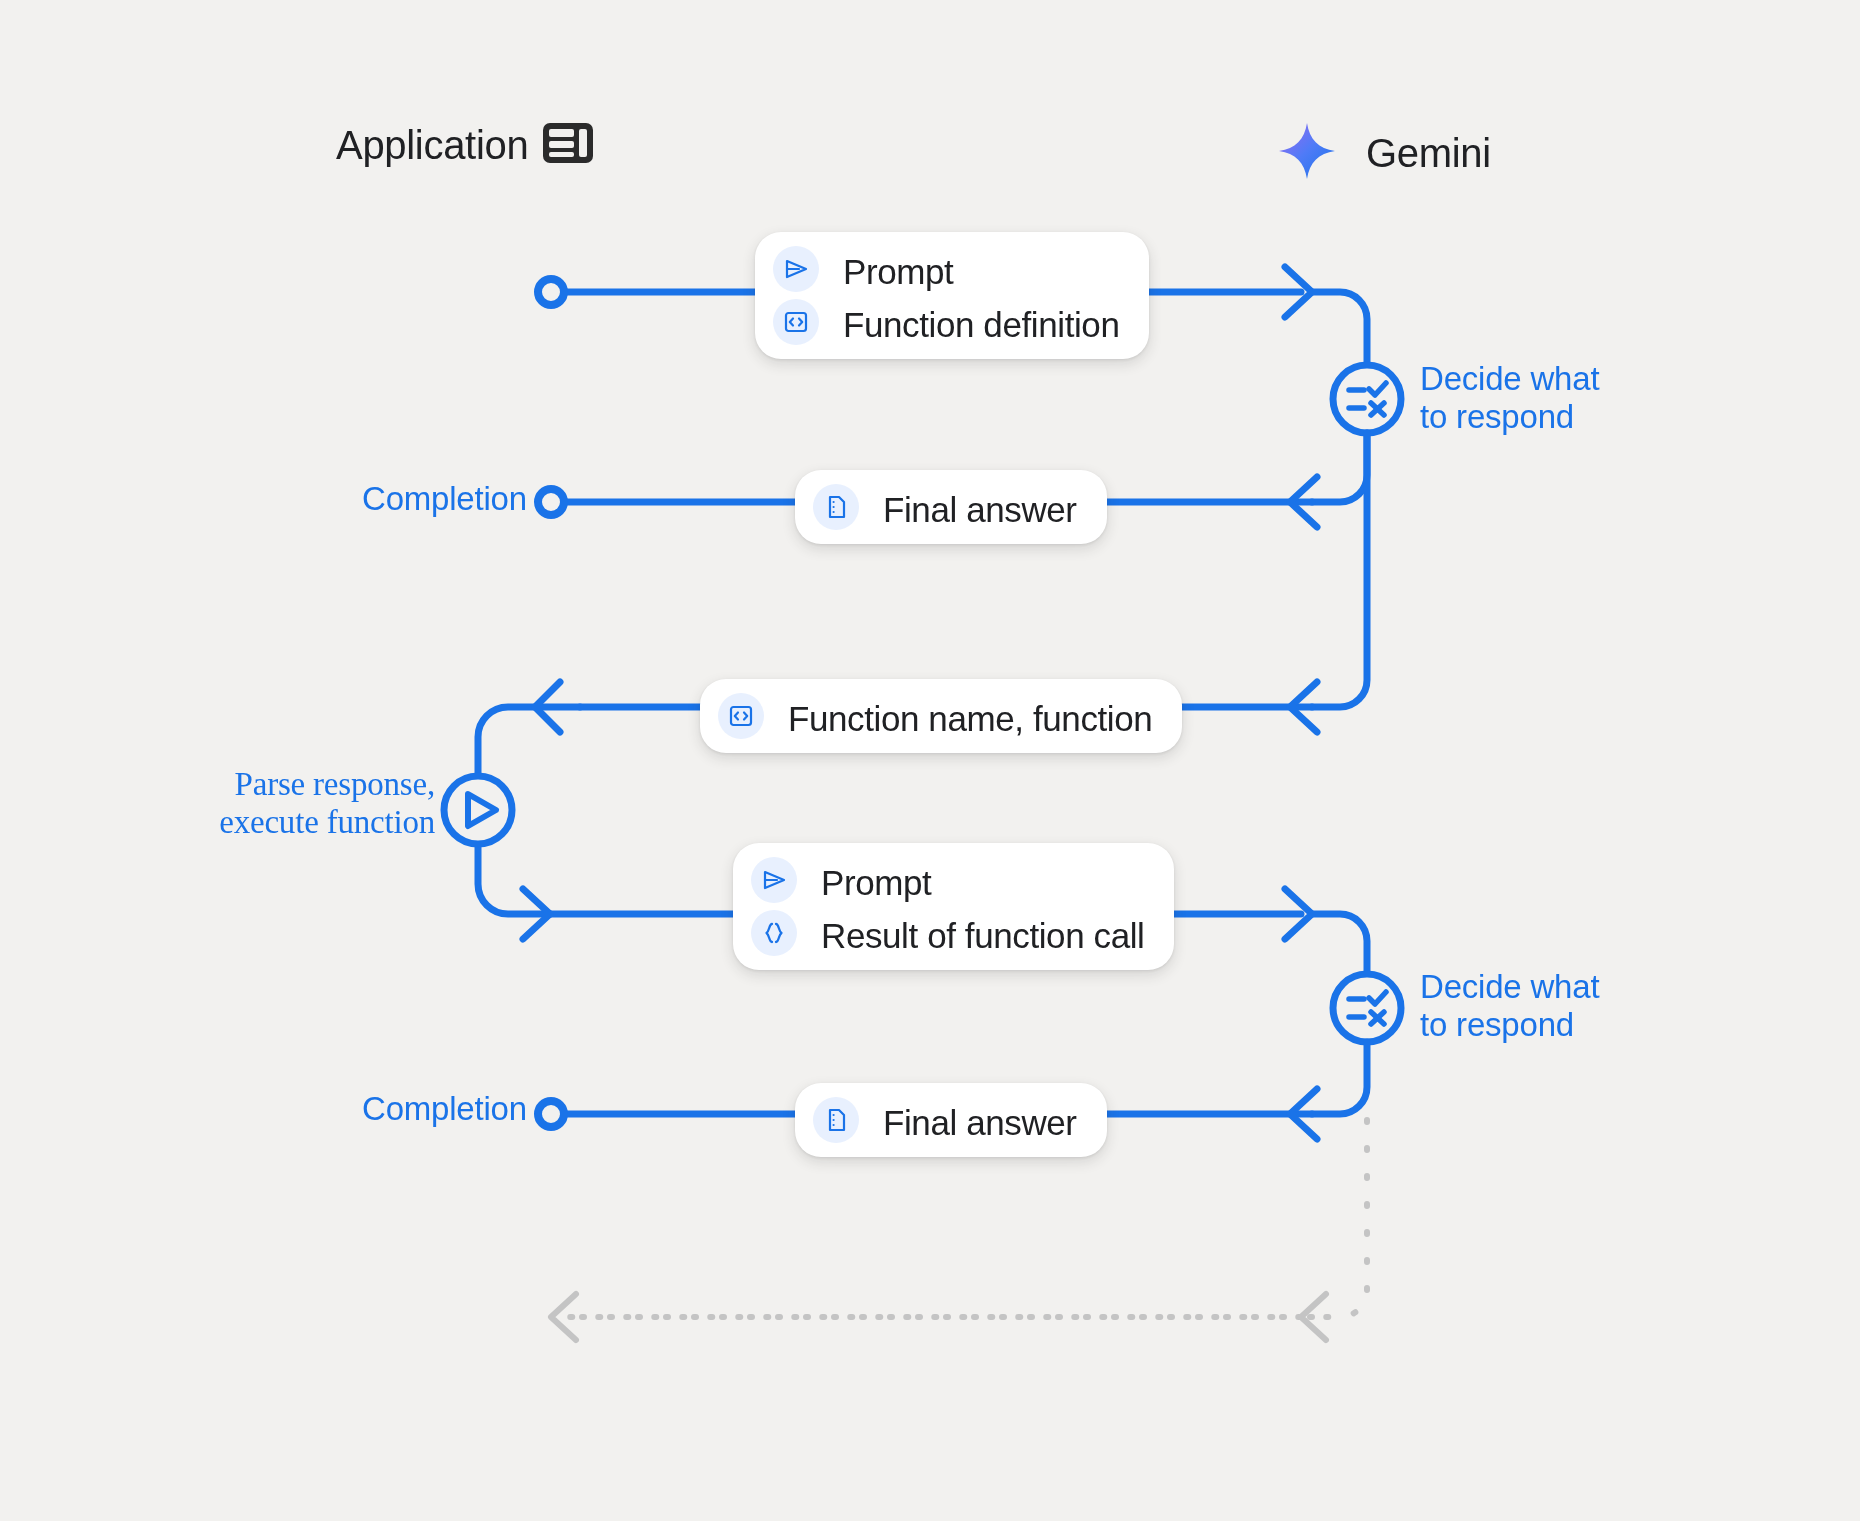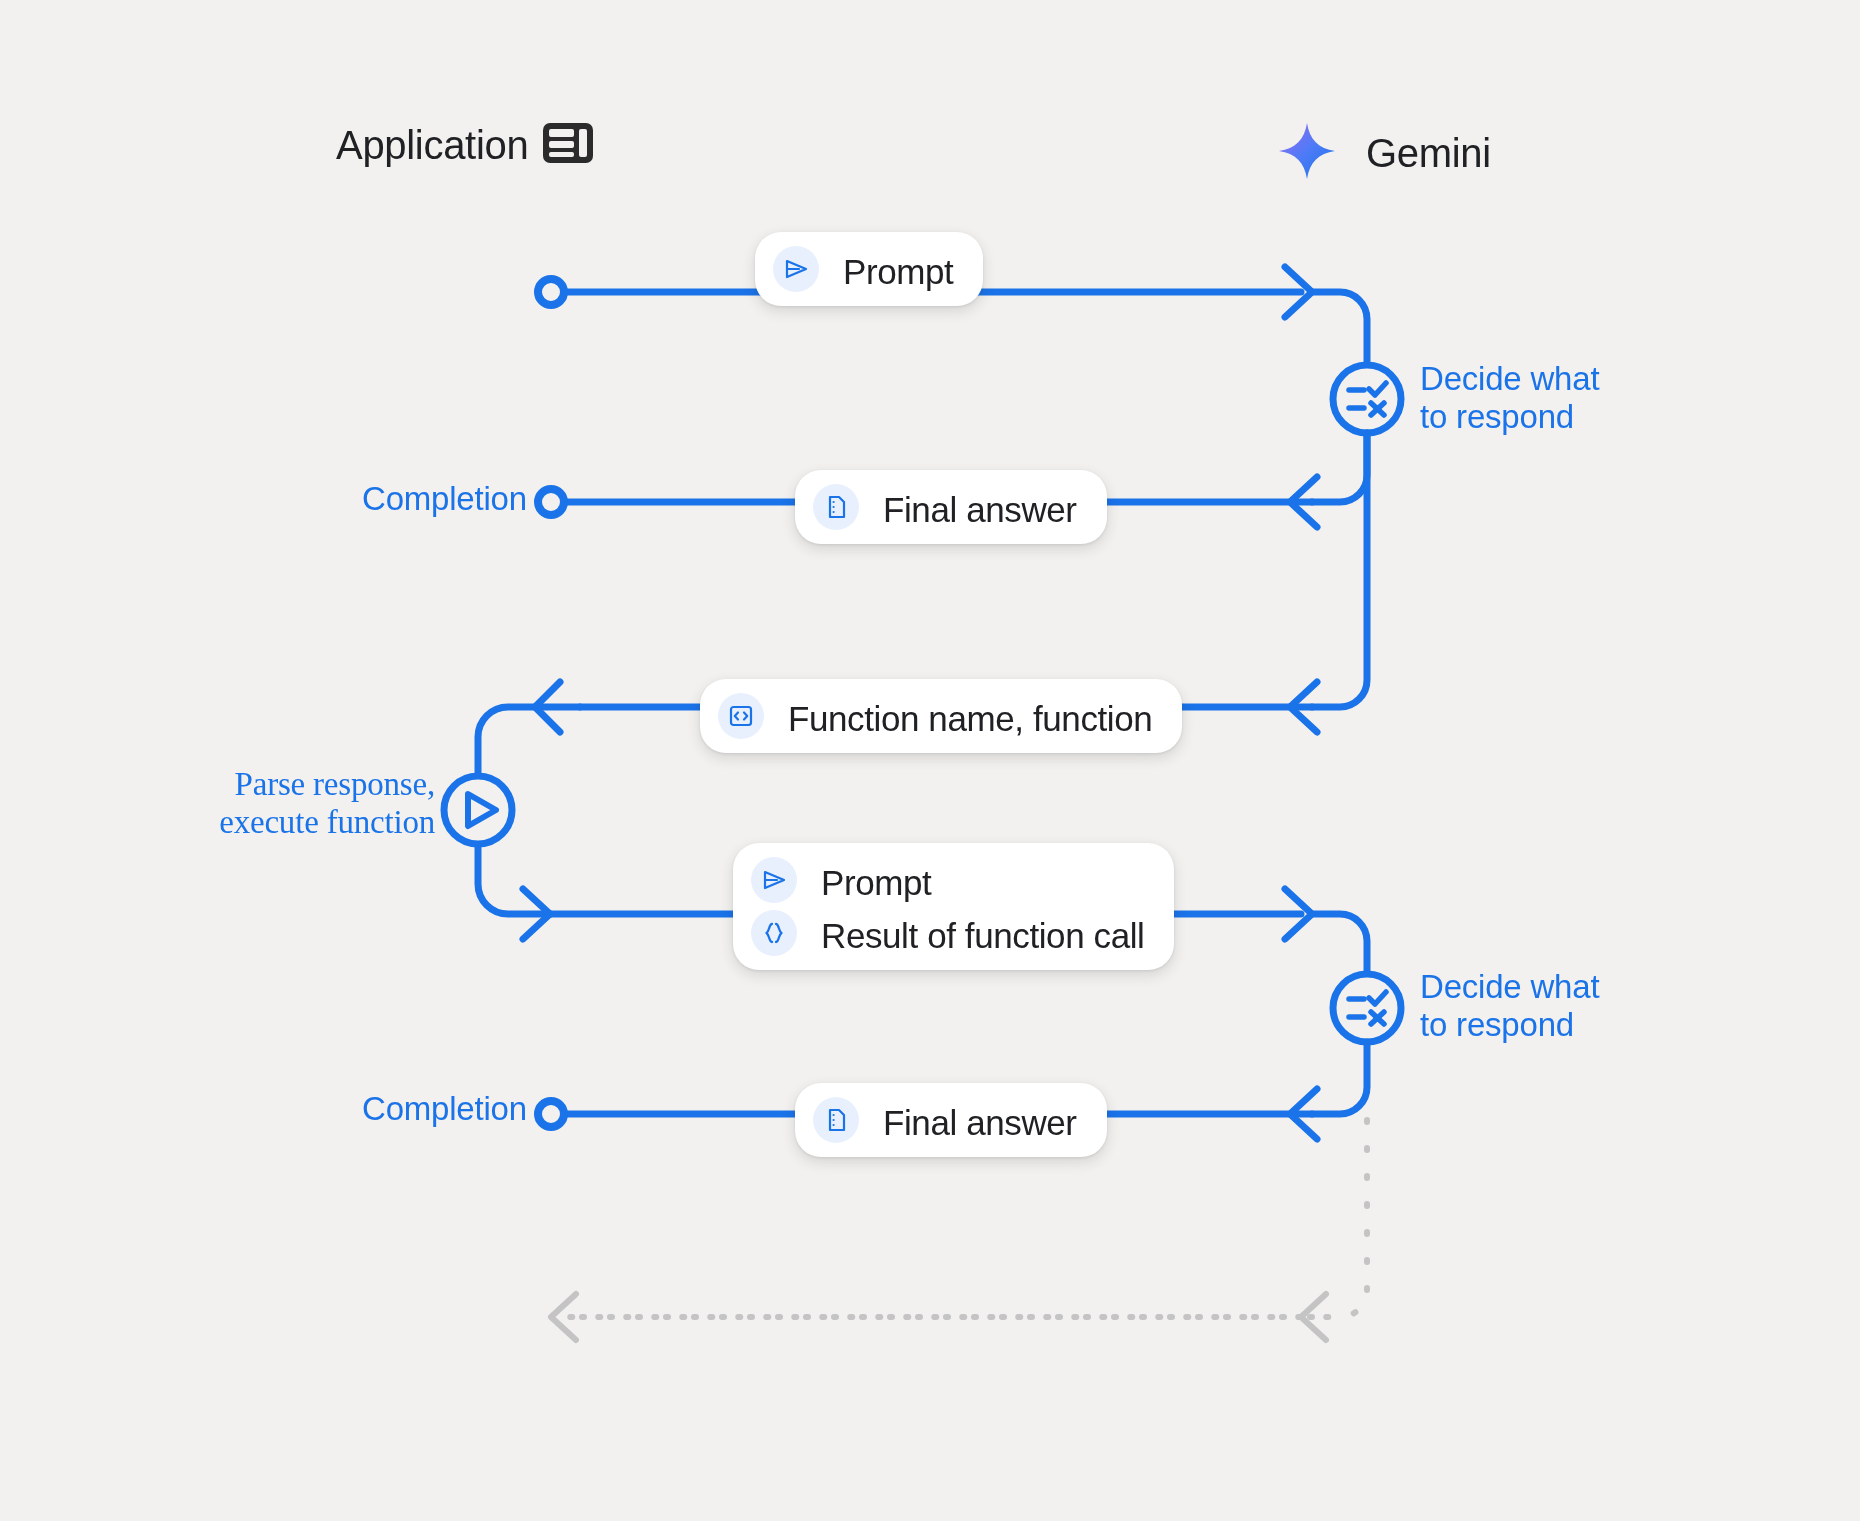--- a/index.html
+++ b/index.html
@@ -204,20 +204,30 @@
   <div class="bubble" id="bub-prompt1">
     <div class="brow">
       <span class="bico">
         <svg viewBox="0 0 26 26" xmlns="http://www.w3.org/2000/svg" fill="none" stroke="#1a73e8" stroke-width="2.2" stroke-linejoin="round" stroke-linecap="round">
           <path d="M4 5 L23 13 L4 21 Z"></path>
           <line x1="4" y1="13" x2="16" y2="13"></line>
         </svg>
       </span>
       <span class="btxt">Prompt</span>
     </div>
+    <div class="brow">
+      <span class="bico">
+        <svg viewBox="0 0 26 26" xmlns="http://www.w3.org/2000/svg" fill="none" stroke="#1a73e8" stroke-width="2.2" stroke-linejoin="round" stroke-linecap="round">
+          <rect x="3" y="4" width="20" height="18" rx="2.5"></rect>
+          <polyline points="10,9.5 6.8,13 10,16.5"></polyline>
+          <polyline points="16,9.5 19.2,13 16,16.5"></polyline>
+        </svg>
+      </span>
+      <span class="btxt">Function definition</span>
+    </div>
   </div>
 
   <div class="bubble" id="bub-final1">
     <div class="brow">
       <span class="bico">
         <svg viewBox="0 0 26 26" xmlns="http://www.w3.org/2000/svg" fill="none" stroke="#1a73e8" stroke-width="2.2" stroke-linejoin="round" stroke-linecap="round">
           <path d="M7 3 H16 L21 8 V23 H7 Z"></path>
           <line x1="10.6" y1="8" x2="10.6" y2="8"></line>
           <line x1="10.6" y1="13" x2="10.6" y2="13"></line>
           <line x1="10.6" y1="18" x2="10.6" y2="18"></line>

